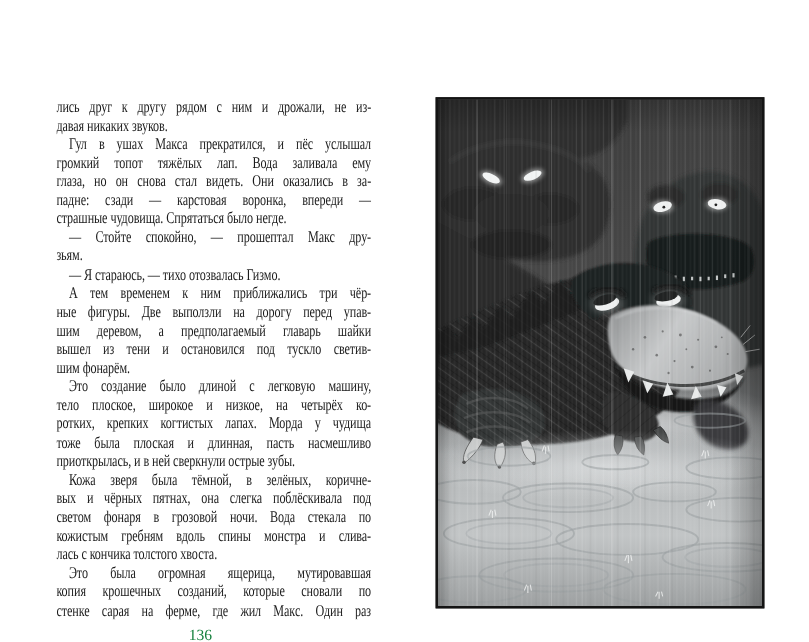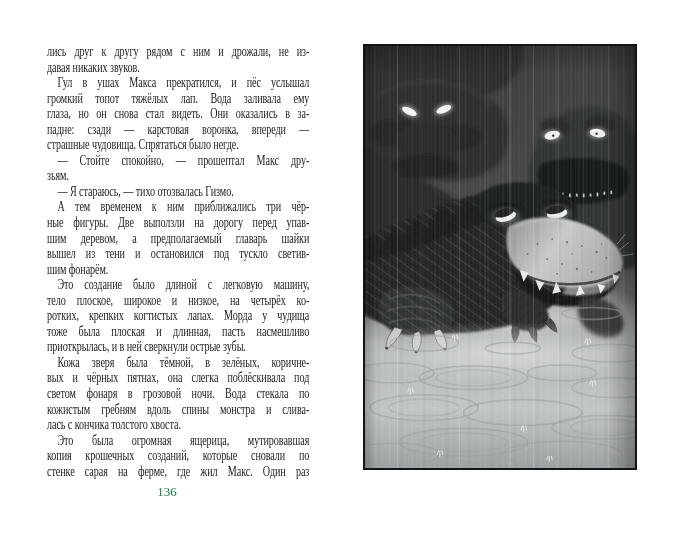--- a/index.html
+++ b/index.html
@@ -3,21 +3,21 @@
 <meta charset="utf-8">
 <style>
   html, body { margin: 0; padding: 0; }
   body {
     width: 674px; height: 535px;
     background: #ffffff;
     position: relative;
     overflow: hidden;
     font-family: "Liberation Serif", serif;
   }
-  .spread { position: absolute; inset: 0; }
+  .spread { position: absolute; inset: 0; margin-top: 37px; }
 
   
   .text-col {
     position: absolute;
     left: 47px; top: 44px;
     width: 352px;
     transform: scaleX(0.745);
     transform-origin: left top;
     color: #1b1b1b;
     font-size: 13.6px;

